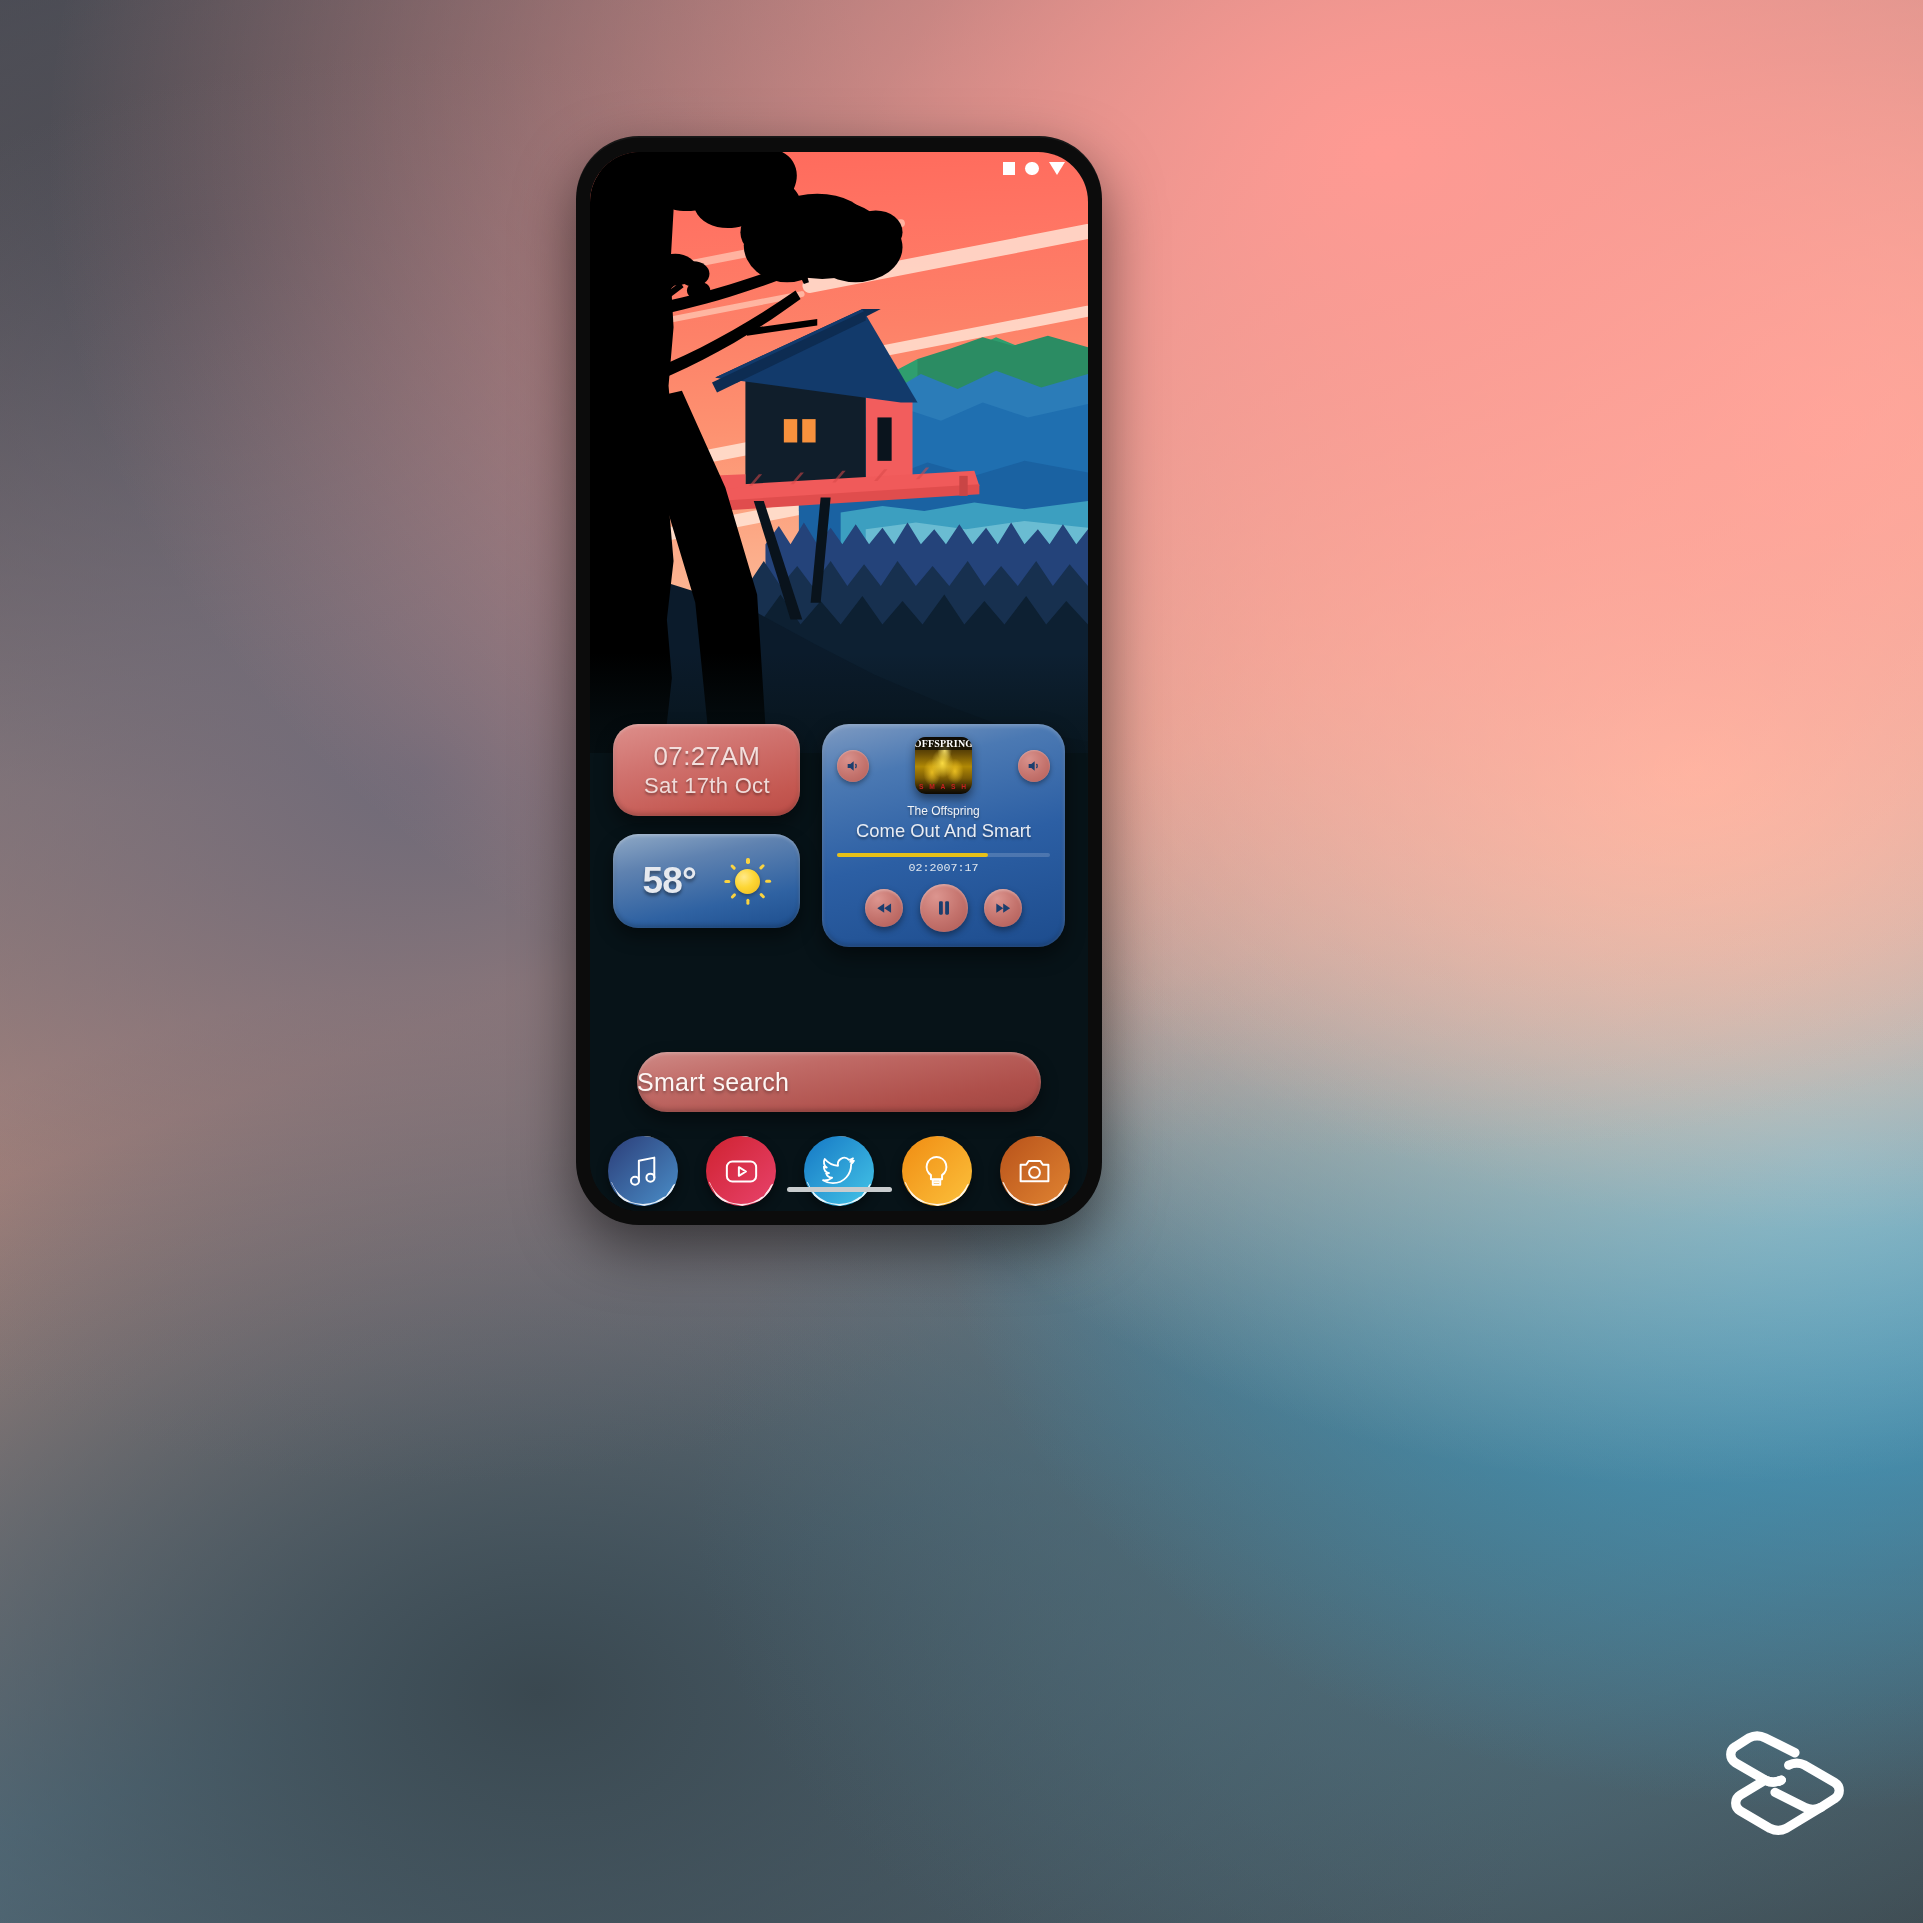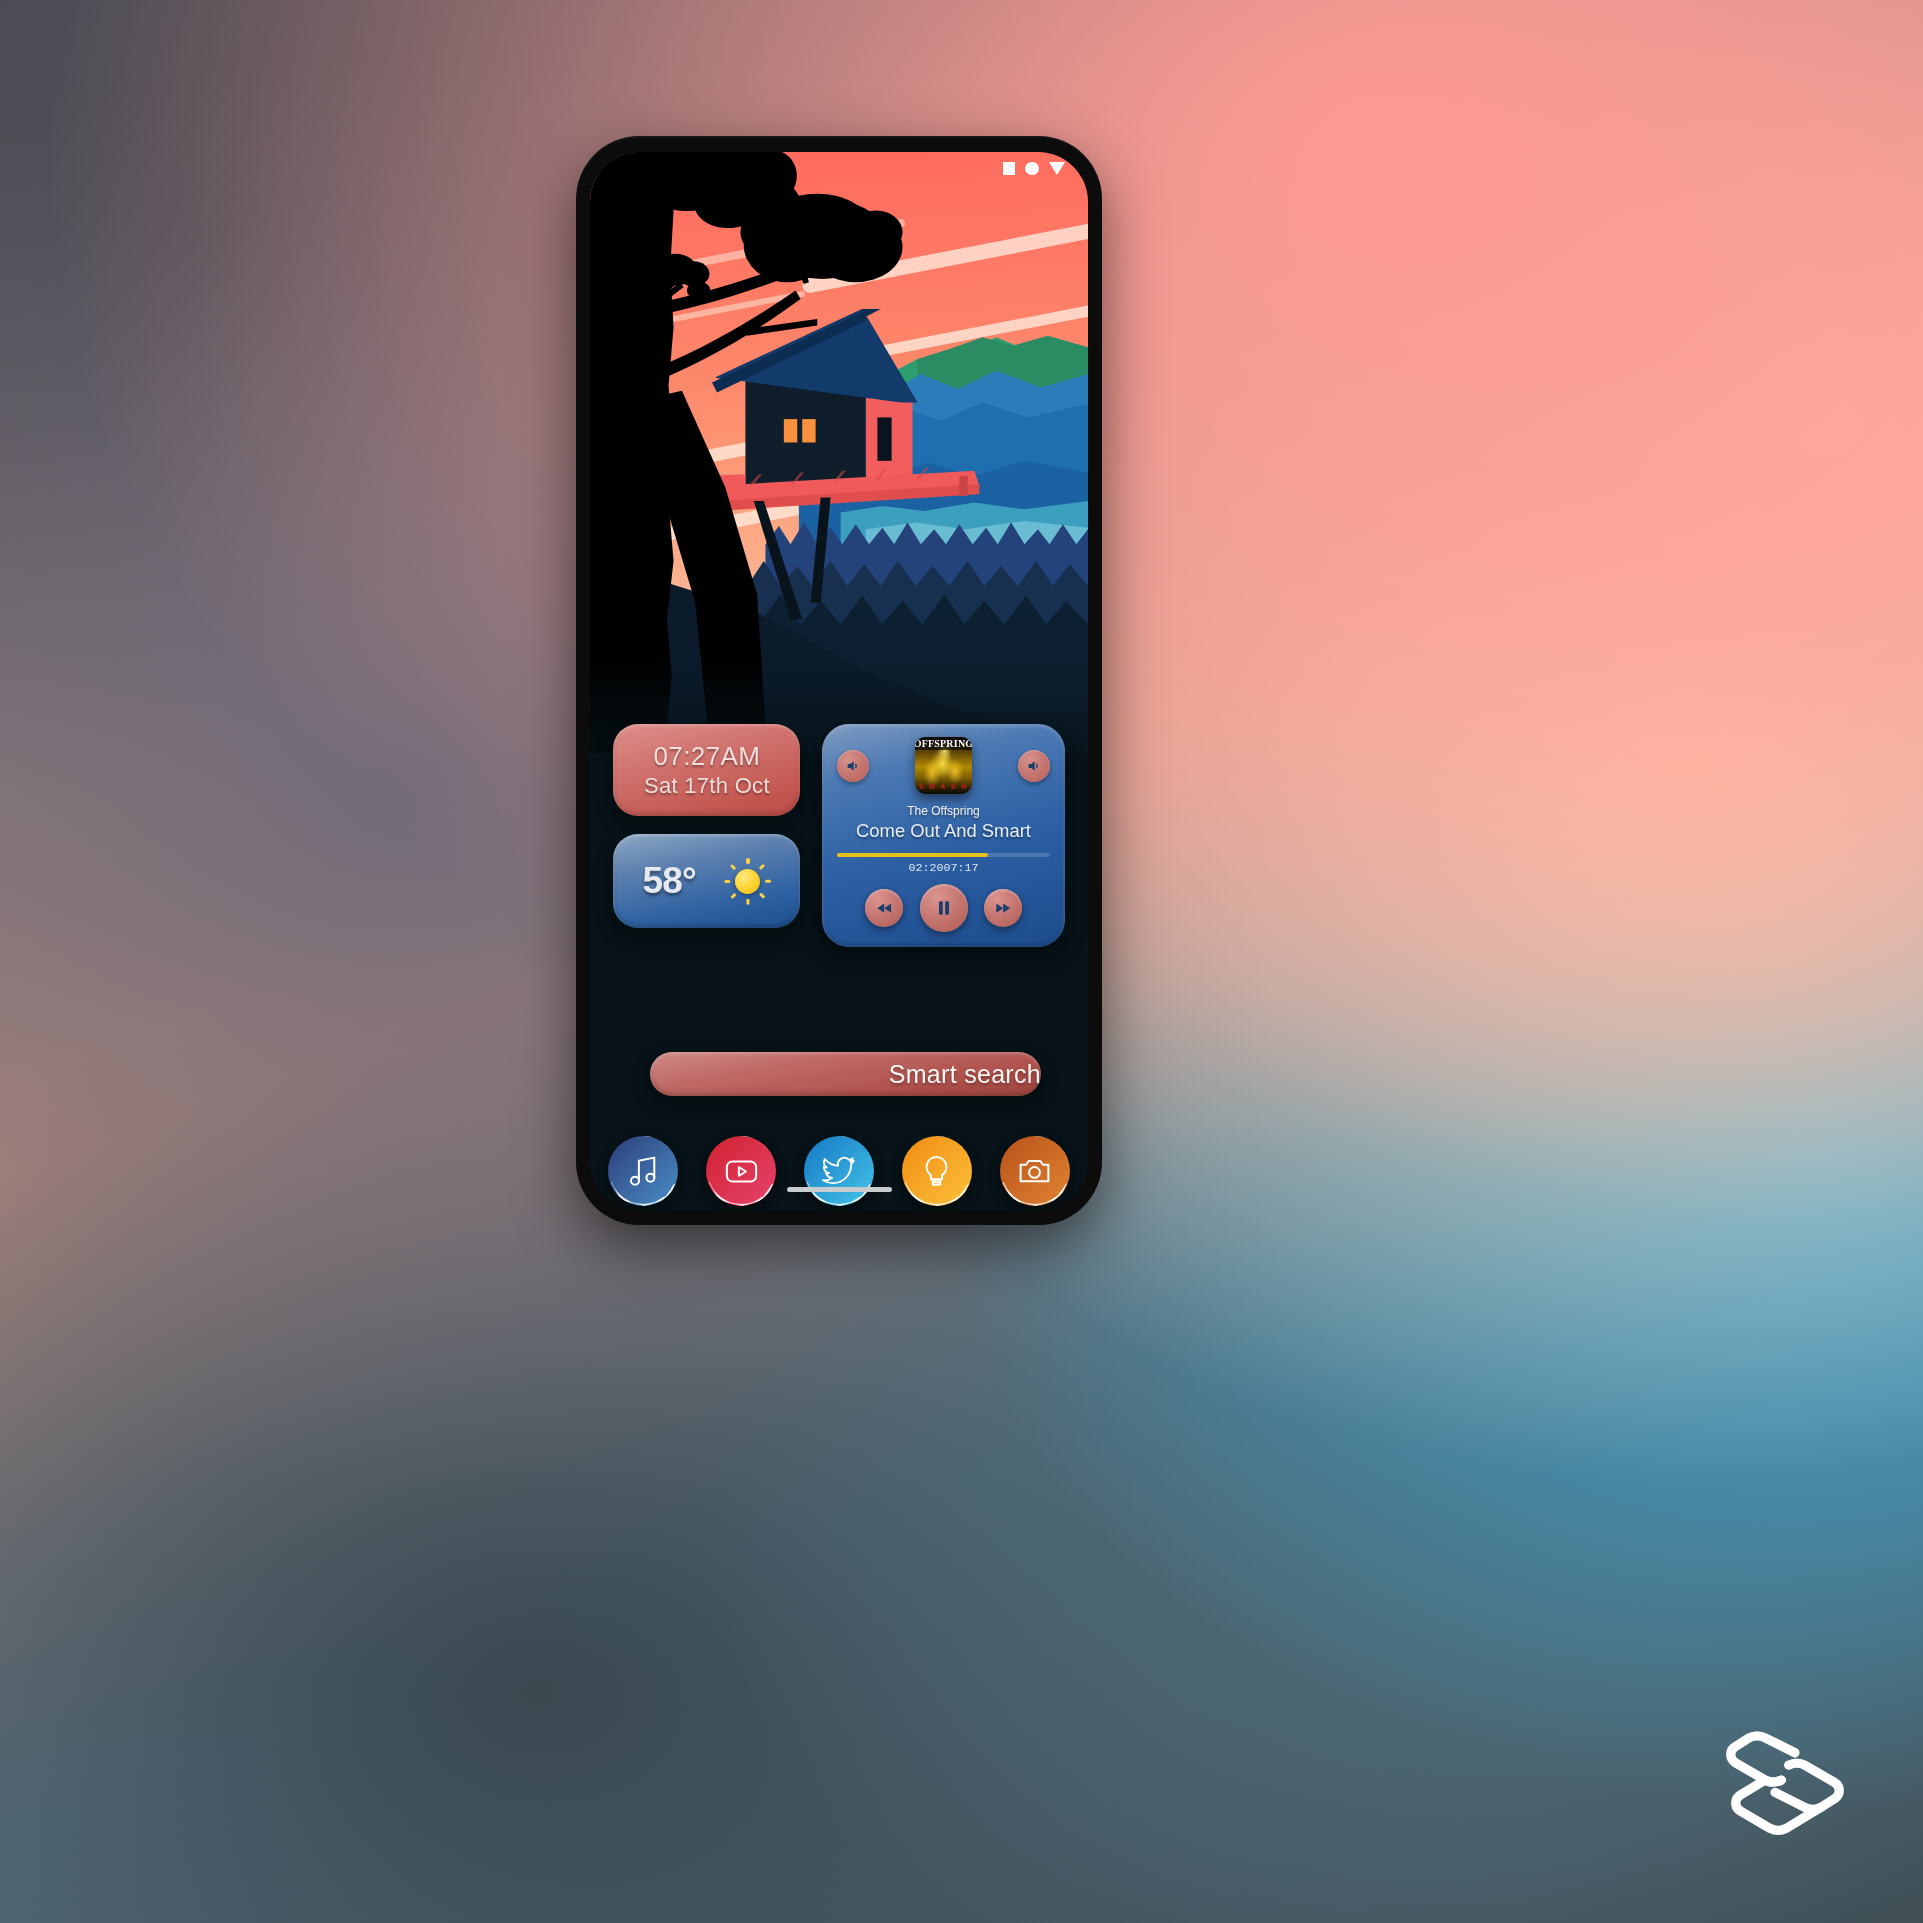--- a/index.html
+++ b/index.html
@@ -161,25 +161,25 @@
     border-radius:50%;
     background:radial-gradient(circle at 34% 26%, #dc958f 0%, #c4736d 52%, #ae5a55 100%);
     box-shadow:0 3.3px 7.5px rgba(0,0,0,.4), inset 0 1.7px 2.5px rgba(255,255,255,.3);
     display:flex; align-items:center; justify-content:center;
   }
   .ctl.sm { width:38px; height:38px; }
   .ctl.lg { width:48px; height:48px; }
 
   
   #search {
-    position:absolute; left:60px; right:47px; top:900px; height:44px;
+    position:absolute; left:47px; right:47px; top:900px; height:60px;
     border-radius:30px;
     background:linear-gradient(170deg,#cf8a86 0%, #c06a66 32%, #ae4f4a 75%, #a04540 100%);
     box-shadow:0 7.5px 16.7px rgba(0,0,0,.45), inset 0 1.7px 3.3px rgba(255,255,255,.26), inset 0 -2.5px 5px rgba(0,0,0,.22);
-    display:flex; align-items:center; justify-content:flex-end;
+    display:flex; align-items:center; justify-content:flex-start;
     z-index:7;
   }
   #search span { font-size:25px; color:#fdf6f4; letter-spacing:0.3px; text-shadow:0 1.7px 3.3px rgba(0,0,0,.35); }
 
   
   #apps { position:absolute; left:0; right:0; top:984px; z-index:7; padding:0 18.4px; }
   .app-row { display:flex; justify-content:space-between; margin-bottom:25px; }
   .app {
     width:70px; height:70px; border-radius:50%;
     position:relative; display:flex; align-items:center; justify-content:center;

